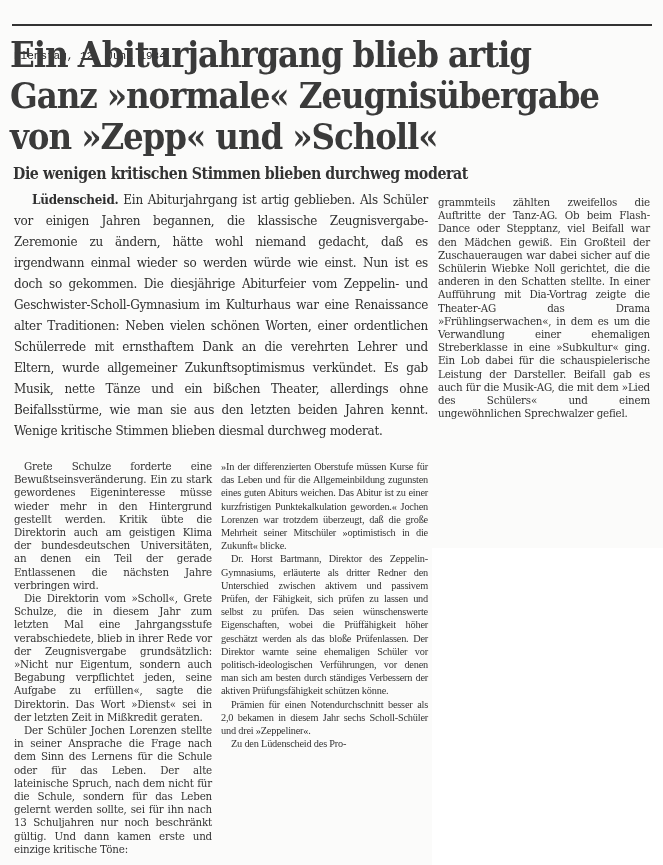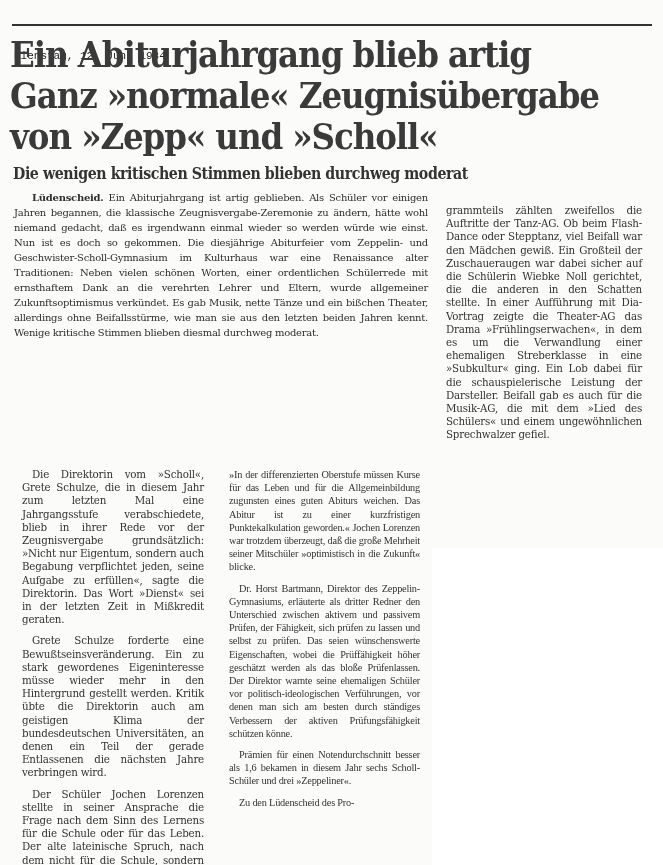--- a/index.html
+++ b/index.html
@@ -37,34 +37,34 @@
   .subhead {
     position: absolute; left: 13px; top: 164px;
     font-family: "DejaVu Serif", serif; font-weight: bold;
     font-size: 16.5px; color: #333; letter-spacing: -0.5px;
     transform: scaleX(0.86); transform-origin: left top;
     white-space: nowrap;
   }
   .lead {
     position: absolute; left: 14px; top: 190px; width: 414px;
     font-family: "DejaVu Serif", serif;
-    font-size: 10px; line-height: 15px;
+    font-size: 12px; line-height: 21px;
     text-align: justify; color: #2e2e2e;
     letter-spacing: -0.25px;
   }
   .lead p { margin: 0; text-indent: 18px; }
   .lead .place { font-weight: bold; }
   .col {
     position: absolute;
     font-family: "DejaVu Serif", serif;
     font-size: 10.3px; line-height: 13.2px;
     text-align: justify; color: #333;
     letter-spacing: -0.2px;
   }
-  .col p { margin: 8px; text-indent: 10px; }
+  .col p { margin: 0; text-indent: 10px; }
   .col p.noindent { text-indent: 0; }
   .col-right { left: 438px; top: 196px; width: 212px; }
   .col-left { left: 14px; top: 460px; width: 198px; }
   .col-mid { left: 221px; top: 460px; width: 207px; font-family: Liberation Serif, serif; }
   .sig { float: right; }
   .blank-area {
     position: absolute; left: 432px; top: 548px; width: 231px; height: 317px;
     background: #ffffff;
   }
 </style>
@@ -88,25 +88,25 @@
     <p><span class="place">Lüdenscheid.</span> <span>Ein Abiturjahrgang ist artig geblieben. Als Schüler vor einigen Jahren begannen, die klassische Zeugnisvergabe-Zeremonie zu ändern, hätte wohl niemand gedacht, daß es irgendwann einmal wieder so werden würde wie einst. Nun ist es doch so gekommen. Die diesjährige Abiturfeier vom Zeppelin- und Geschwister-Scholl-Gymnasium im Kulturhaus war eine Renaissance alter Traditionen: Neben vielen schönen Worten, einer ordentlichen Schülerrede mit ernsthaftem Dank an die verehrten Lehrer und Eltern, wurde allgemeiner Zukunftsoptimismus verkündet. Es gab Musik, nette Tänze und ein bißchen Theater, allerdings ohne Beifallsstürme, wie man sie aus den letzten beiden Jahren kennt. Wenige kritische Stimmen blieben diesmal durchweg moderat.</span></p>
   </div>
 
   <div class="col col-right">
     <p class="noindent">grammteils zählten zweifellos die Auftritte der Tanz-AG. Ob beim Flash-Dance oder Stepptanz, viel Beifall war den Mädchen gewiß. Ein Großteil der Zuschaueraugen war dabei sicher auf die Schülerin Wiebke Noll gerichtet, die die anderen in den Schatten stellte. In einer Aufführung mit Dia-Vortrag zeigte die Theater-AG das Drama »Frühlingserwachen«, in dem es um die Verwandlung einer ehemaligen Streberklasse in eine »Subkultur« ging. Ein Lob dabei für die schauspielerische Leistung der Darsteller. Beifall gab es auch für die Musik-AG, die mit dem »Lied des Schülers« und einem ungewöhnlichen Sprechwalzer gefiel.</p>
   </div>
 
   <div class="blank-area"></div>
 
   <div class="col col-left">
+    <p>Grete Schulze forderte eine Bewußtseinsveränderung. Ein zu stark gewordenes Eigeninteresse müsse wieder mehr in den Hintergrund gestellt werden. Kritik übte die Direktorin auch am geistigen Klima der bundesdeutschen Universitäten, an denen ein Teil der gerade Entlassenen die nächsten Jahre verbringen wird.</p>
     <p>Die Direktorin vom »Scholl«, Grete Schulze, die in diesem Jahr zum letzten Mal eine Jahrgangsstufe verabschiedete, blieb in ihrer Rede vor der Zeugnisvergabe grundsätzlich: »Nicht nur Eigentum, sondern auch Begabung verpflichtet jeden, seine Aufgabe zu erfüllen«, sagte die Direktorin. Das Wort »Dienst« sei in der letzten Zeit in Mißkredit geraten.</p>
-    <p>Grete Schulze forderte eine Bewußtseinsveränderung. Ein zu stark gewordenes Eigeninteresse müsse wieder mehr in den Hintergrund gestellt werden. Kritik übte die Direktorin auch am geistigen Klima der bundesdeutschen Universitäten, an denen ein Teil der gerade Entlassenen die nächsten Jahre verbringen wird.</p>
     <p>Der Schüler Jochen Lorenzen stellte in seiner Ansprache die Frage nach dem Sinn des Lernens für die Schule oder für das Leben. Der alte lateinische Spruch, nach dem nicht für die Schule, sondern für das Leben gelernt werden sollte, sei für ihn nach 13 Schuljahren nur noch beschränkt gültig. Und dann kamen erste und einzige kritische Töne:</p>
   </div>
 
   <div class="col col-mid">
     <p class="noindent">»In der differenzierten Oberstufe müssen Kurse für das Leben und für die Allgemeinbildung zugunsten eines guten Abiturs weichen. Das Abitur ist zu einer kurzfristigen Punktekalkulation geworden.« Jochen Lorenzen war trotzdem überzeugt, daß die große Mehrheit seiner Mitschüler »optimistisch in die Zukunft« blicke.</p>
     <p>Dr. Horst Bartmann, Direktor des Zeppelin-Gymnasiums, erläuterte als dritter Redner den Unterschied zwischen aktivem und passivem Prüfen, der Fähigkeit, sich prüfen zu lassen und selbst zu prüfen. Das seien wünschenswerte Eigenschaften, wobei die Prüffähigkeit höher geschätzt werden als das bloße Prüfenlassen. Der Direktor warnte seine ehemaligen Schüler vor politisch-ideologischen Verführungen, vor denen man sich am besten durch ständiges Verbessern der aktiven Prüfungsfähigkeit schützen könne.</p>
-    <p>Prämien für einen Notendurchschnitt besser als 1,6 bekamen in diesem Jahr sechs Scholl-Schüler und drei »Zeppeliner«.</p>
+    <p>Prämien für einen Notendurchschnitt besser als 2,0 bekamen in diesem Jahr sechs Scholl-Schüler und drei »Zeppeliner«.</p>
     <p>Zu den Lüdenscheid des Pro-</p>
   </div>
 
 </div>
 
 </body></html>

